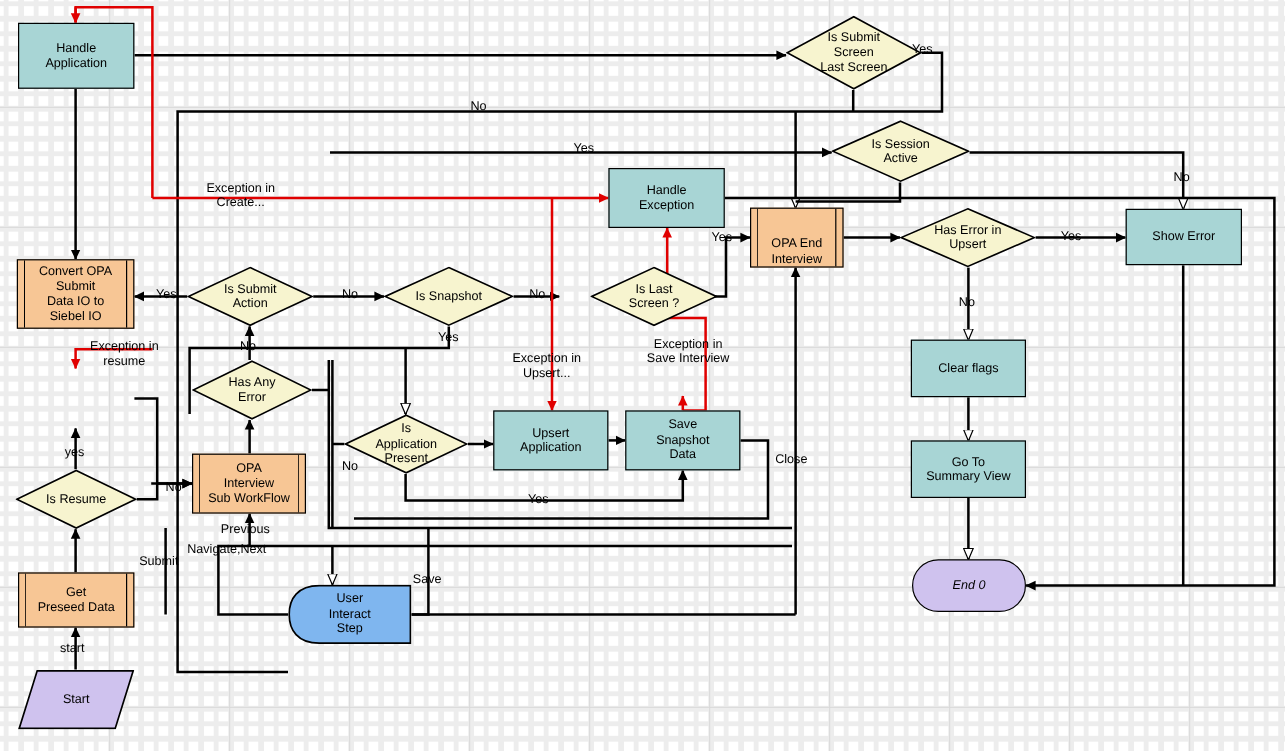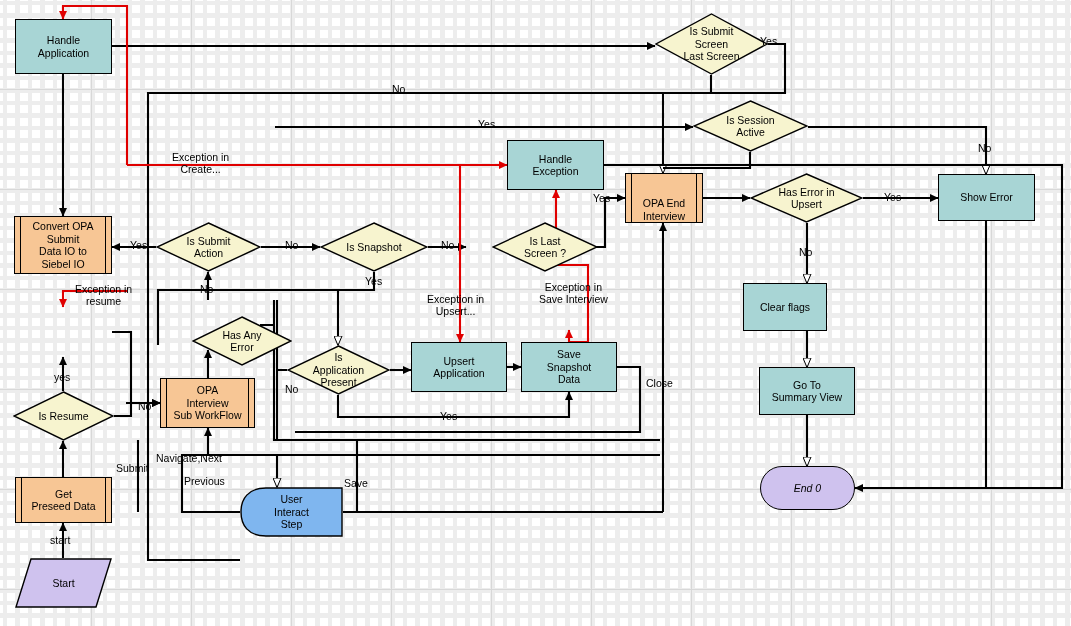--- a/index.html
+++ b/index.html
@@ -271,29 +271,29 @@
 
   <div class="node diamond" style="left:492px;top:222px;width:106px;height:50px;">
     <svg class="dshape" viewBox="0 0 106 50" preserveAspectRatio="none">
       <polygon points="53,1 105,25 53,49 1,25" fill="#f7f4cf" stroke="#000" stroke-width="1.4"></polygon>
     </svg>
     <span class="dtext">Is Last
 Screen ?</span>
   </div>
 
 
-  <div class="node diamond" style="left:160px;top:316px;width:100px;height:50px;margin-left:32px;">
+  <div class="node diamond" style="left:160px;top:300px;width:100px;height:50px;">
     <svg class="dshape" viewBox="0 0 100 50" preserveAspectRatio="none">
       <polygon points="50,1 99,25 50,49 1,25" fill="#f7f4cf" stroke="#000" stroke-width="1.4"></polygon>
     </svg>
     <span class="dtext">Has Any
 Error</span>
   </div>
 
-  <div class="node proc" style="left:743px;top:283px;width:84px;height:48px;text-align:center;">
+  <div class="node proc" style="left:759px;top:283px;width:96px;height:48px;text-align:center;">
     <span>Clear flags</span>
   </div>
 
   <div class="node diamond" style="left:287px;top:345px;width:103px;height:50px;">
     <svg class="dshape" viewBox="0 0 103 50" preserveAspectRatio="none">
       <polygon points="51.5,1 102,25 51.5,49 1,25" fill="#f7f4cf" stroke="#000" stroke-width="1.4"></polygon>
     </svg>
     <span class="dtext">Is
 Application
 Present</span>
@@ -371,19 +371,19 @@
   <div class="edge-label" style="left:799px;top:246px;"><span>No</span></div>
   <div class="edge-label" style="left:427px;top:293px;"><span>Exception in
 Upsert...</span></div>
   <div class="edge-label" style="left:539px;top:281px;"><span>Exception in
 Save Interview</span></div>
   <div class="edge-label" style="left:646px;top:377px;"><span>Close</span></div>
   <div class="edge-label" style="left:285px;top:383px;"><span>No</span></div>
   <div class="edge-label" style="left:440px;top:410px;"><span>Yes</span></div>
   <div class="edge-label" style="left:138px;top:400px;"><span>No</span></div>
   <div class="edge-label" style="left:54px;top:371px;"><span>yes</span></div>
-  <div class="edge-label" style="left:184px;top:435px;margin-top:40px;"><span>Previous</span></div>
+  <div class="edge-label" style="left:184px;top:435px;"><span>Previous</span></div>
   <div class="edge-label" style="left:156px;top:452px;"><span>Navigate,Next</span></div>
   <div class="edge-label" style="left:116px;top:462px;"><span>Submit</span></div>
   <div class="edge-label" style="left:344px;top:477px;"><span>Save</span></div>
   <div class="edge-label" style="left:50px;top:534px;"><span>start</span></div>
 
 </div>
 
 </body></html>

